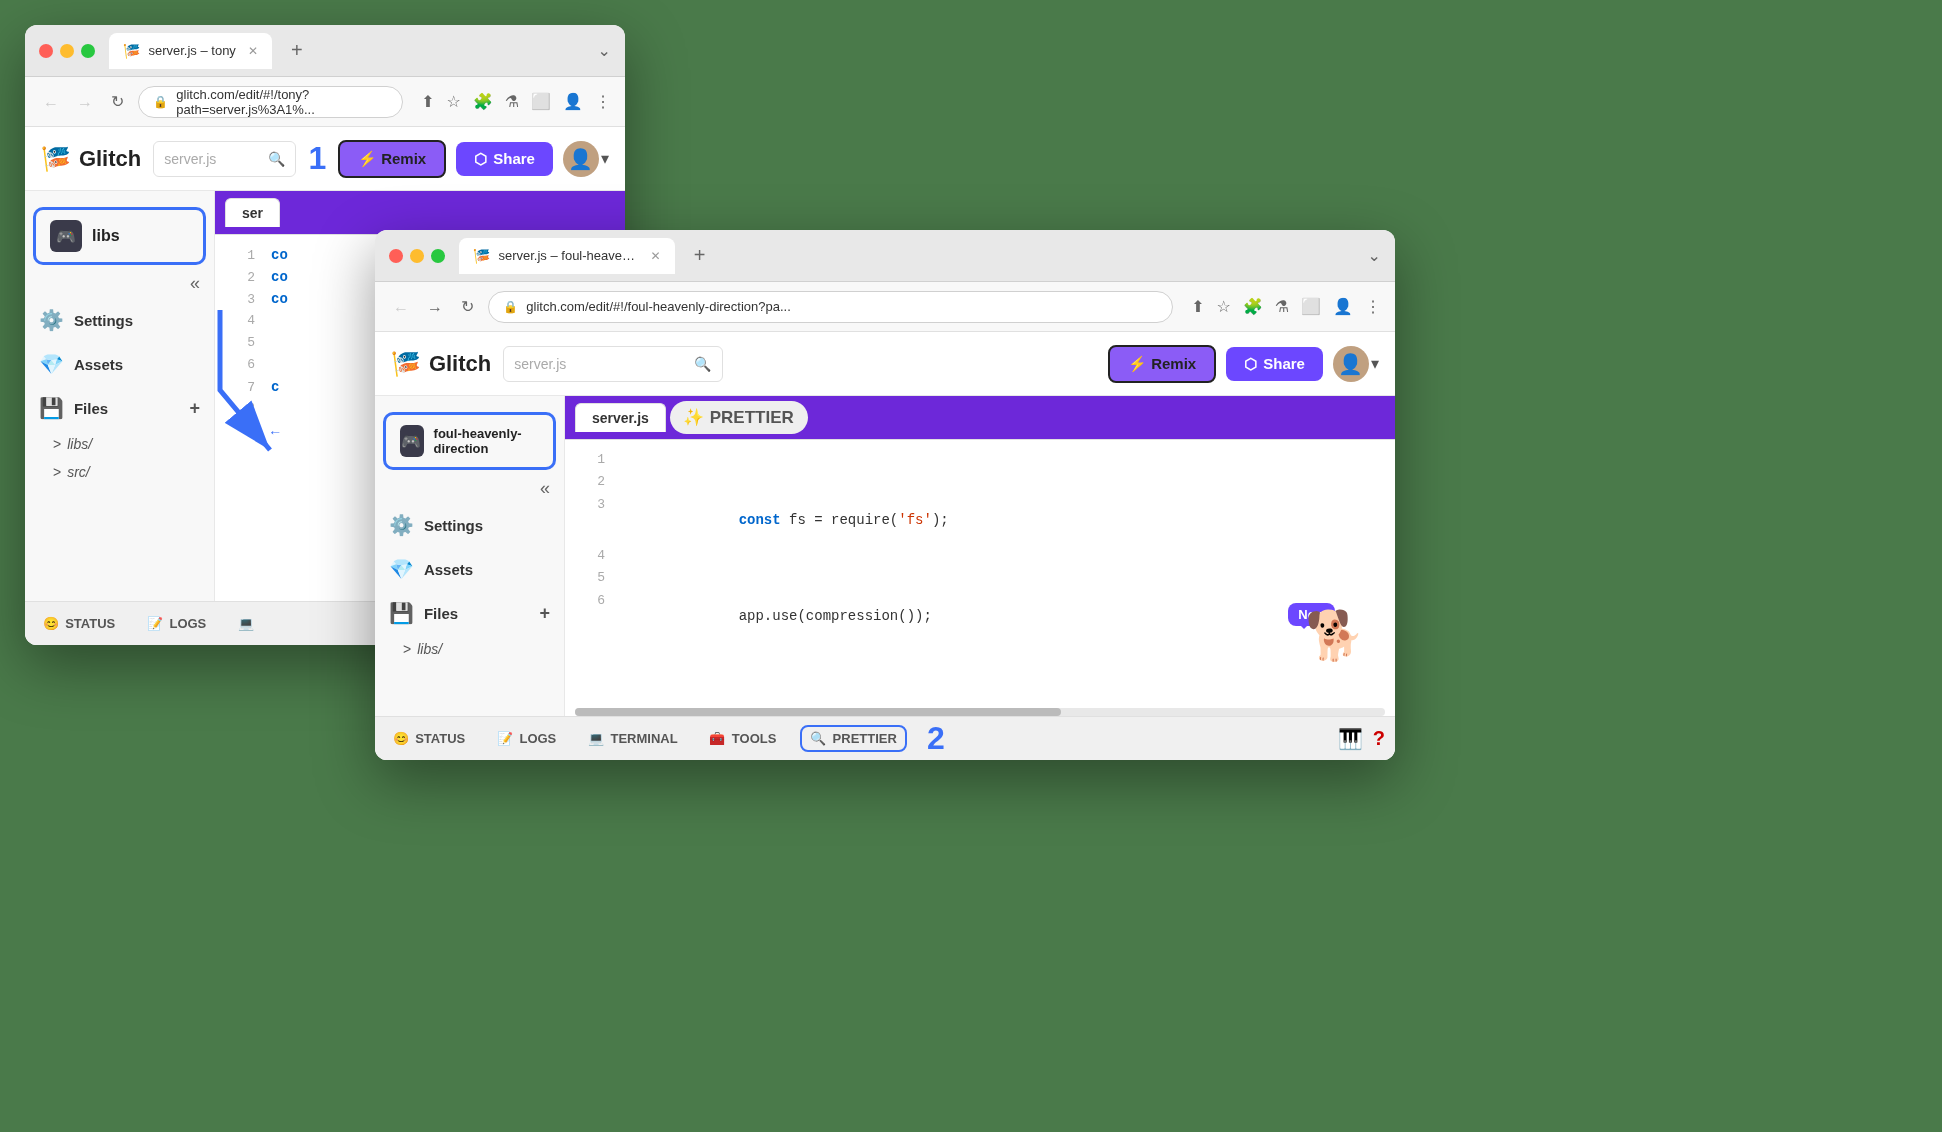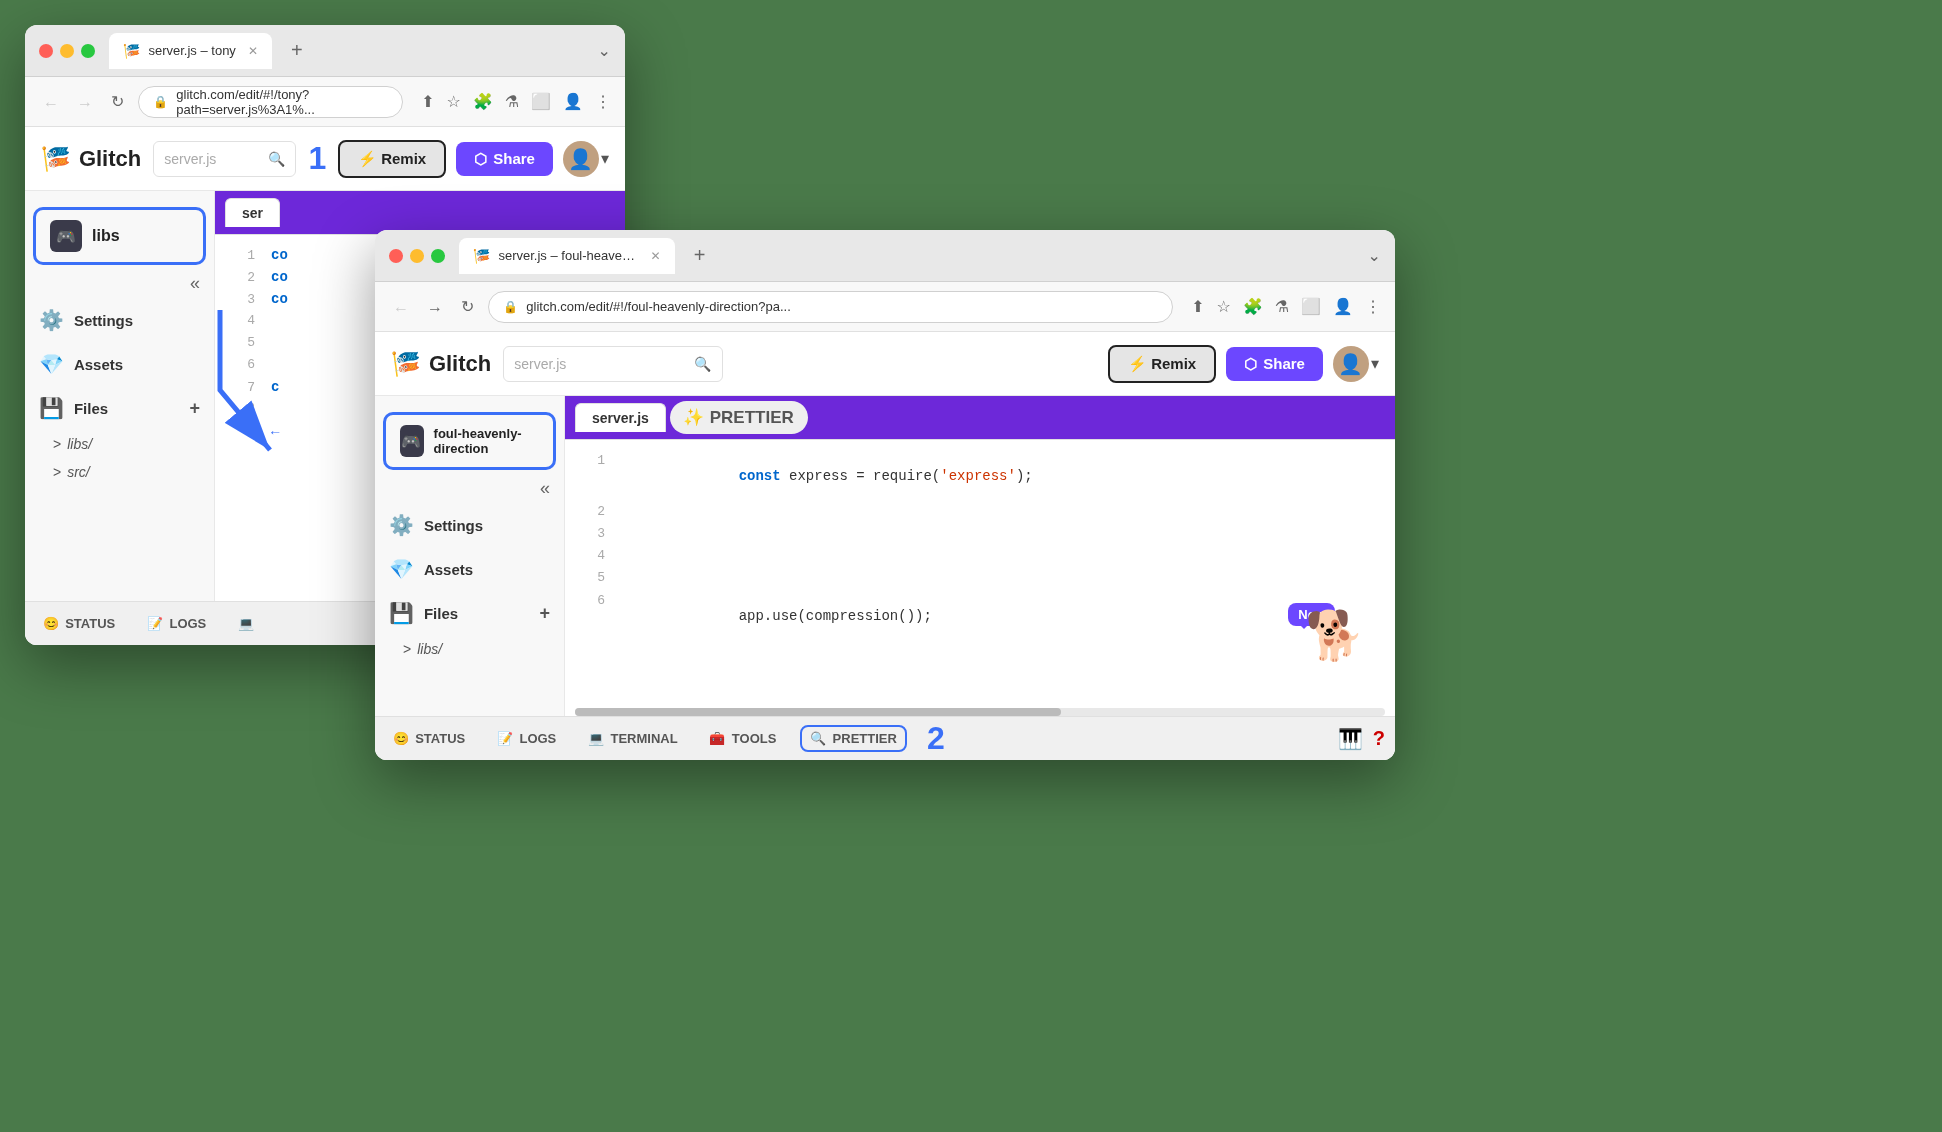--- a/index.html
+++ b/index.html
@@ -213,21 +213,21 @@
       gap: 10px;
     }
 
     .btn-remix {
       display: flex;
       align-items: center;
       gap: 6px;
       padding: 8px 18px;
       border: 2px solid #222;
       border-radius: 8px;
-      background: #e5e5e5;
+      background: #8b5cf6;
       font-size: 15px;
       font-weight: 600;
       cursor: pointer;
       color: #222;
     }
 
     .btn-share {
       display: flex;
       align-items: center;
       gap: 6px;
@@ -757,31 +757,31 @@
 
       <div class="code-area front-code-relative">
         <div class="editor-tabs">
           <div class="editor-tab">server.js</div>
           <div class="editor-tab-prettier">✨ PRETTIER</div>
         </div>
         <div class="code-editor">
 
           <div class="code-line">
             <span class="line-num">1</span>
+          </div>
+
+          <div class="code-line">
+            <span class="line-num">2</span>
+          </div>
+
+          <div class="code-line">
+            <span class="line-num">3</span>
             <span class="code-text">
-              <span class="kw">const</span><span class="plain"> express = require(</span><span class="str">'express'</span><span class="plain">);</span>
+              <span class="kw">const</span><span class="plain"> fs = require(</span><span class="str">'fs'</span><span class="plain">);</span>
             </span>
-          </div>
-
-          <div class="code-line">
-            <span class="line-num">2</span>
-          </div>
-
-          <div class="code-line">
-            <span class="line-num">3</span>
           </div>
 
           <div class="code-line">
             <span class="line-num">4</span>
           </div>
 
           <div class="code-line">
             <span class="line-num">5</span>
           </div>
 

